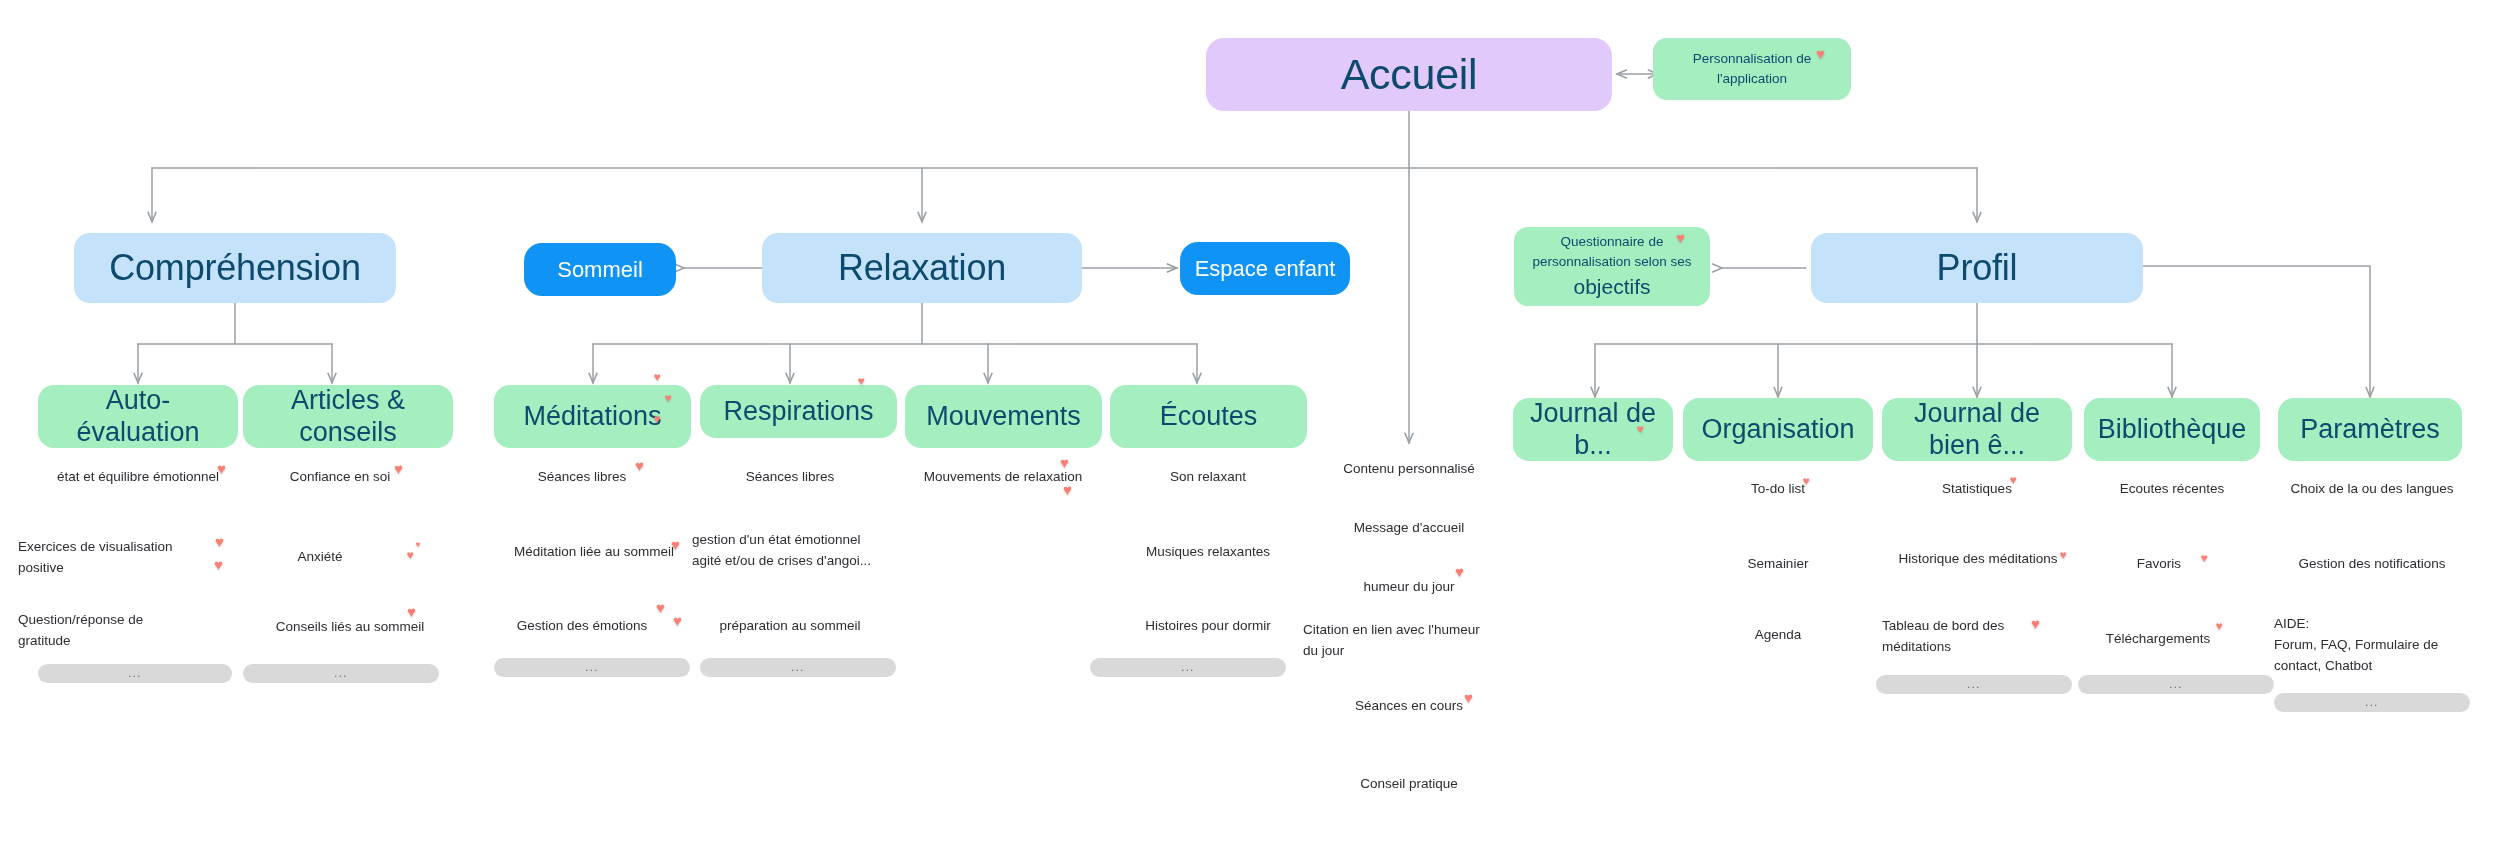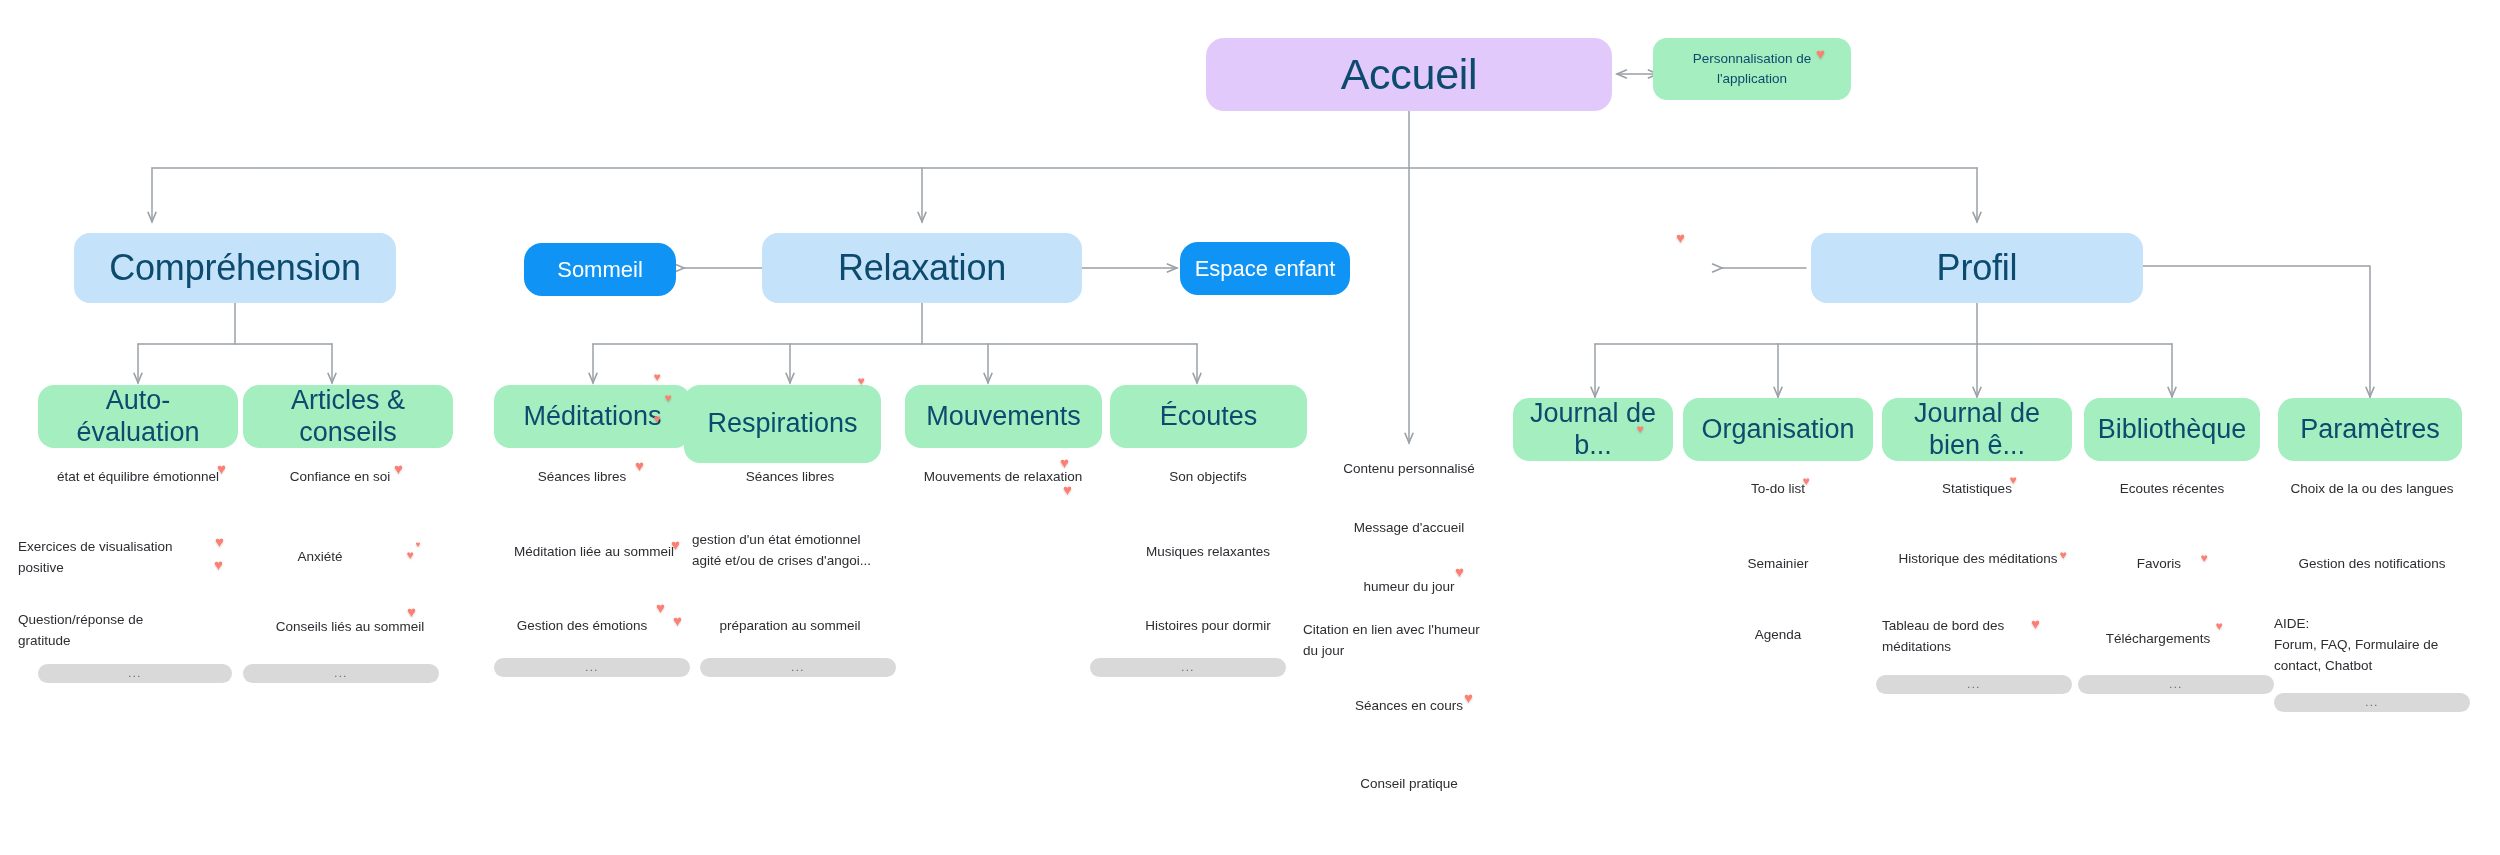--- a/index.html
+++ b/index.html
@@ -183,20 +183,25 @@
   </div>
 
   <div class="node blue-light" style="left:762px;top:233px;width:320px;height:70px;">
     <span>Relaxation</span>
   </div>
 
   <div class="node blue-solid" style="left:1180px;top:242px;width:170px;height:53px;">
     <span>Espace enfant</span>
   </div>
 
+  <div class="node green-small" style="left:1514px;top:227px;width:196px;height:79px;">
+    <span>Questionnaire de</span>
+    <span>personnalisation selon ses</span>
+    <span class="big">objectifs</span>
+  </div>
   <div class="heart" style="left:1673px;top:230px;">♥</div>
 
   <div class="node blue-light" style="left:1811px;top:233px;width:332px;height:70px;">
     <span>Profil</span>
   </div>
 
   <div class="node green" style="left:38px;top:385px;width:200px;height:63px;">
     <span>Auto-évaluation</span>
   </div>
 
@@ -204,21 +209,21 @@
     <span>Articles &amp; conseils</span>
   </div>
 
   <div class="node green" style="left:494px;top:385px;width:197px;height:63px;">
     <span>Méditations</span>
   </div>
   <div class="heart sm" style="left:651px;top:371px;">♥</div>
   <div class="heart sm" style="left:662px;top:392px;">♥</div>
   <div class="heart sm" style="left:651px;top:413px;">♥</div>
 
-  <div class="node green" style="left:684px;top:385px;width:197px;height:78px;">
+  <div class="node green" style="left:700px;top:385px;width:197px;height:53px;">
     <span>Respirations</span>
   </div>
   <div class="heart sm" style="left:855px;top:375px;">♥</div>
 
   <div class="node green" style="left:905px;top:385px;width:197px;height:63px;">
     <span>Mouvements</span>
   </div>
 
   <div class="node green" style="left:1110px;top:385px;width:197px;height:63px;">
     <span>Écoutes</span>
@@ -323,21 +328,21 @@
     <span>...</span>
   </div>
 
   <div class="leaf" style="left:895px;top:467px;width:216px;">
     <span>Mouvements de relaxation</span>
   </div>
   <div class="heart" style="left:1057px;top:455px;">♥</div>
   <div class="heart" style="left:1060px;top:482px;">♥</div>
 
   <div class="leaf" style="left:1110px;top:467px;width:196px;">
-    <span>Son objectifs</span>
+    <span>Son relaxant</span>
   </div>
   <div class="leaf" style="left:1110px;top:542px;width:196px;">
     <span>Musiques relaxantes</span>
   </div>
   <div class="leaf" style="left:1110px;top:616px;width:196px;">
     <span>Histoires pour dormir</span>
   </div>
   <div class="pill" style="left:1090px;top:658px;width:196px;">
     <span>...</span>
   </div>

